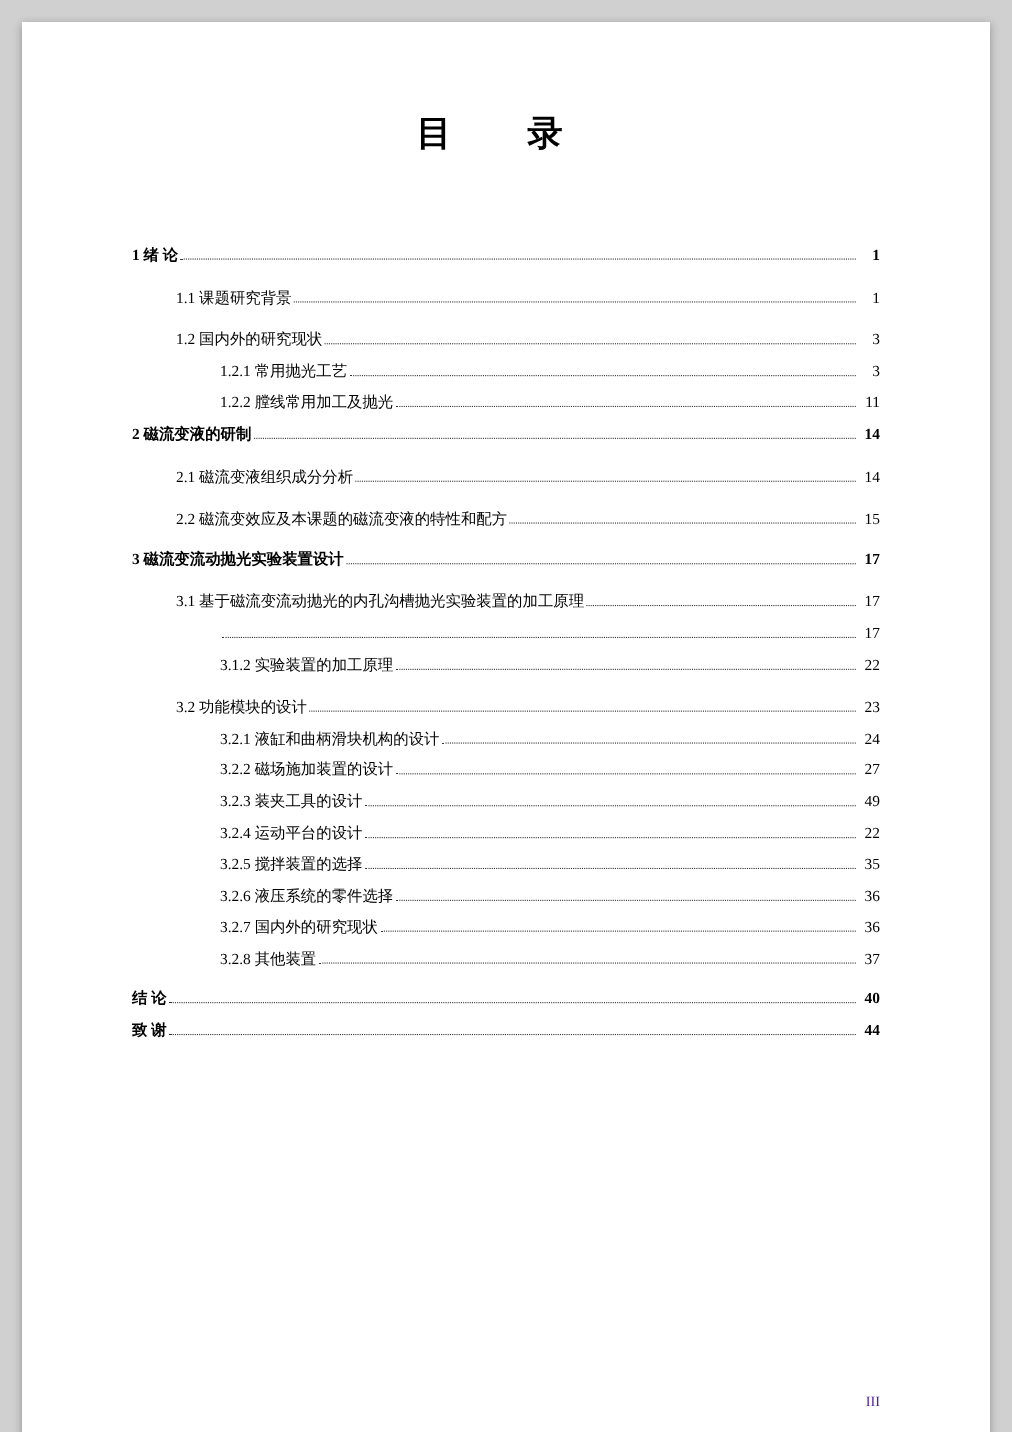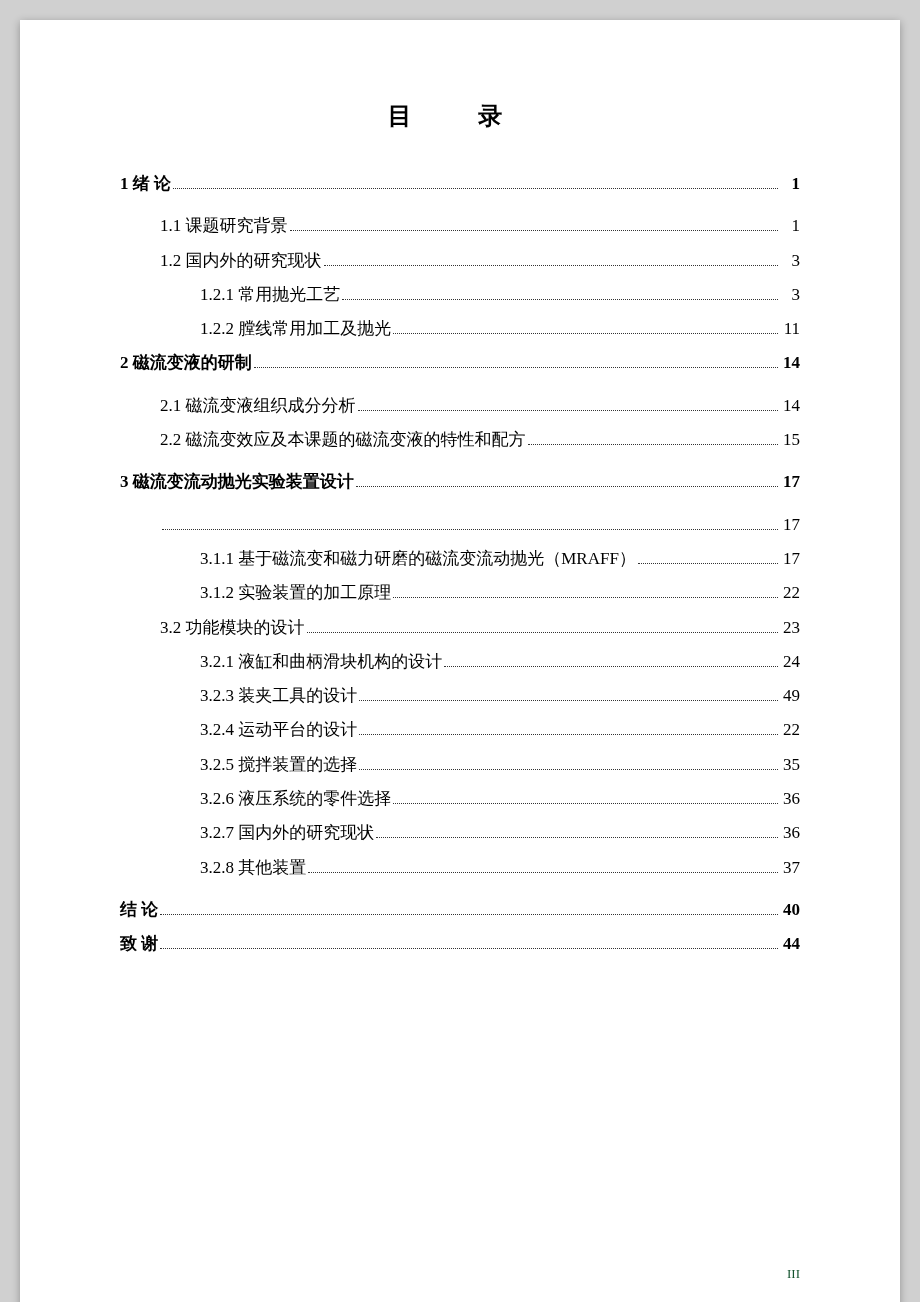--- a/index.html
+++ b/index.html
@@ -22,29 +22,29 @@
       width: 920px;
       min-height: 1302px;
       background: #ffffff;
       padding: 80px 100px 80px 100px;
       position: relative;
       box-shadow: 0 2px 8px rgba(0,0,0,0.3);
     }
 
     .main-title {
       text-align: center;
-      font-size: 24px;
+      font-size: 32px;
       font-weight: bold;
       letter-spacing: 30px;
-      margin-bottom: 36px;
+      margin-bottom: 76px;
       font-family: "SimHei", "黑体", sans-serif;
     }
 
     .toc-container {
-      font-size: 17px;
+      font-size: 14px;
       line-height: 1.9;
     }
 
     .toc-entry {
       display: flex;
       align-items: baseline;
       margin-bottom: 2px;
       white-space: nowrap;
     }
 
@@ -68,36 +68,37 @@
     }
 
     
     .level-1 {
       padding-left: 0px;
       font-weight: bold;
     }
 
     .level-2 {
       padding-left: 40px;
+      margin-top: 12px;
     }
 
     .level-3 {
       padding-left: 80px;
     }
 
     .section-gap {
       margin-bottom: 10px;
     }
 
     .page-footer {
       position: absolute;
       bottom: 40px;
       right: 100px;
       font-size: 13px;
-      color: #14532d;
+      color: #4c1d95;
     }
   </style>
 </head>
 <body>
 
 <div class="page">
   <h1 class="main-title">目        录</h1>
 
   <div class="toc-container" id="toc-container">
   <div class="toc-entry level-1 section-gap">
@@ -139,42 +140,47 @@
         <span class="toc-label">2.2 磁流变效应及本课题的磁流变液的特性和配方</span>
         <span class="toc-dots"></span>
         <span class="toc-page">15</span>
       </div>
       <div class="toc-entry level-1 section-gap">
         <span class="toc-label">3 磁流变流动抛光实验装置设计</span>
         <span class="toc-dots"></span>
         <span class="toc-page">17</span>
       </div>
       <div class="toc-entry level-2">
+        <span class="toc-label">3.1 基于磁流变流动抛光的内孔沟槽抛光实验装置的加工原理</span>
         <span class="toc-dots"></span>
         <span class="toc-page">17</span>
       </div>
       <div class="toc-entry level-3">
-        <span class="toc-label">3.1.1 基于磁流变和磁力研磨的磁流变流动抛光（MRAFF）</span>
         <span class="toc-dots"></span>
         <span class="toc-page">17</span>
       </div>
       <div class="toc-entry level-3">
         <span class="toc-label">3.1.2 实验装置的加工原理</span>
         <span class="toc-dots"></span>
         <span class="toc-page">22</span>
       </div>
       <div class="toc-entry level-2">
         <span class="toc-label">3.2 功能模块的设计</span>
         <span class="toc-dots"></span>
         <span class="toc-page">23</span>
       </div>
       <div class="toc-entry level-3">
         <span class="toc-label">3.2.1 液缸和曲柄滑块机构的设计</span>
         <span class="toc-dots"></span>
         <span class="toc-page">24</span>
+      </div>
+      <div class="toc-entry level-3">
+        <span class="toc-label">3.2.2 磁场施加装置的设计</span>
+        <span class="toc-dots"></span>
+        <span class="toc-page">27</span>
       </div>
       <div class="toc-entry level-3">
         <span class="toc-label">3.2.3 装夹工具的设计</span>
         <span class="toc-dots"></span>
         <span class="toc-page">49</span>
       </div>
       <div class="toc-entry level-3">
         <span class="toc-label">3.2.4 运动平台的设计</span>
         <span class="toc-dots"></span>
         <span class="toc-page">22</span>

